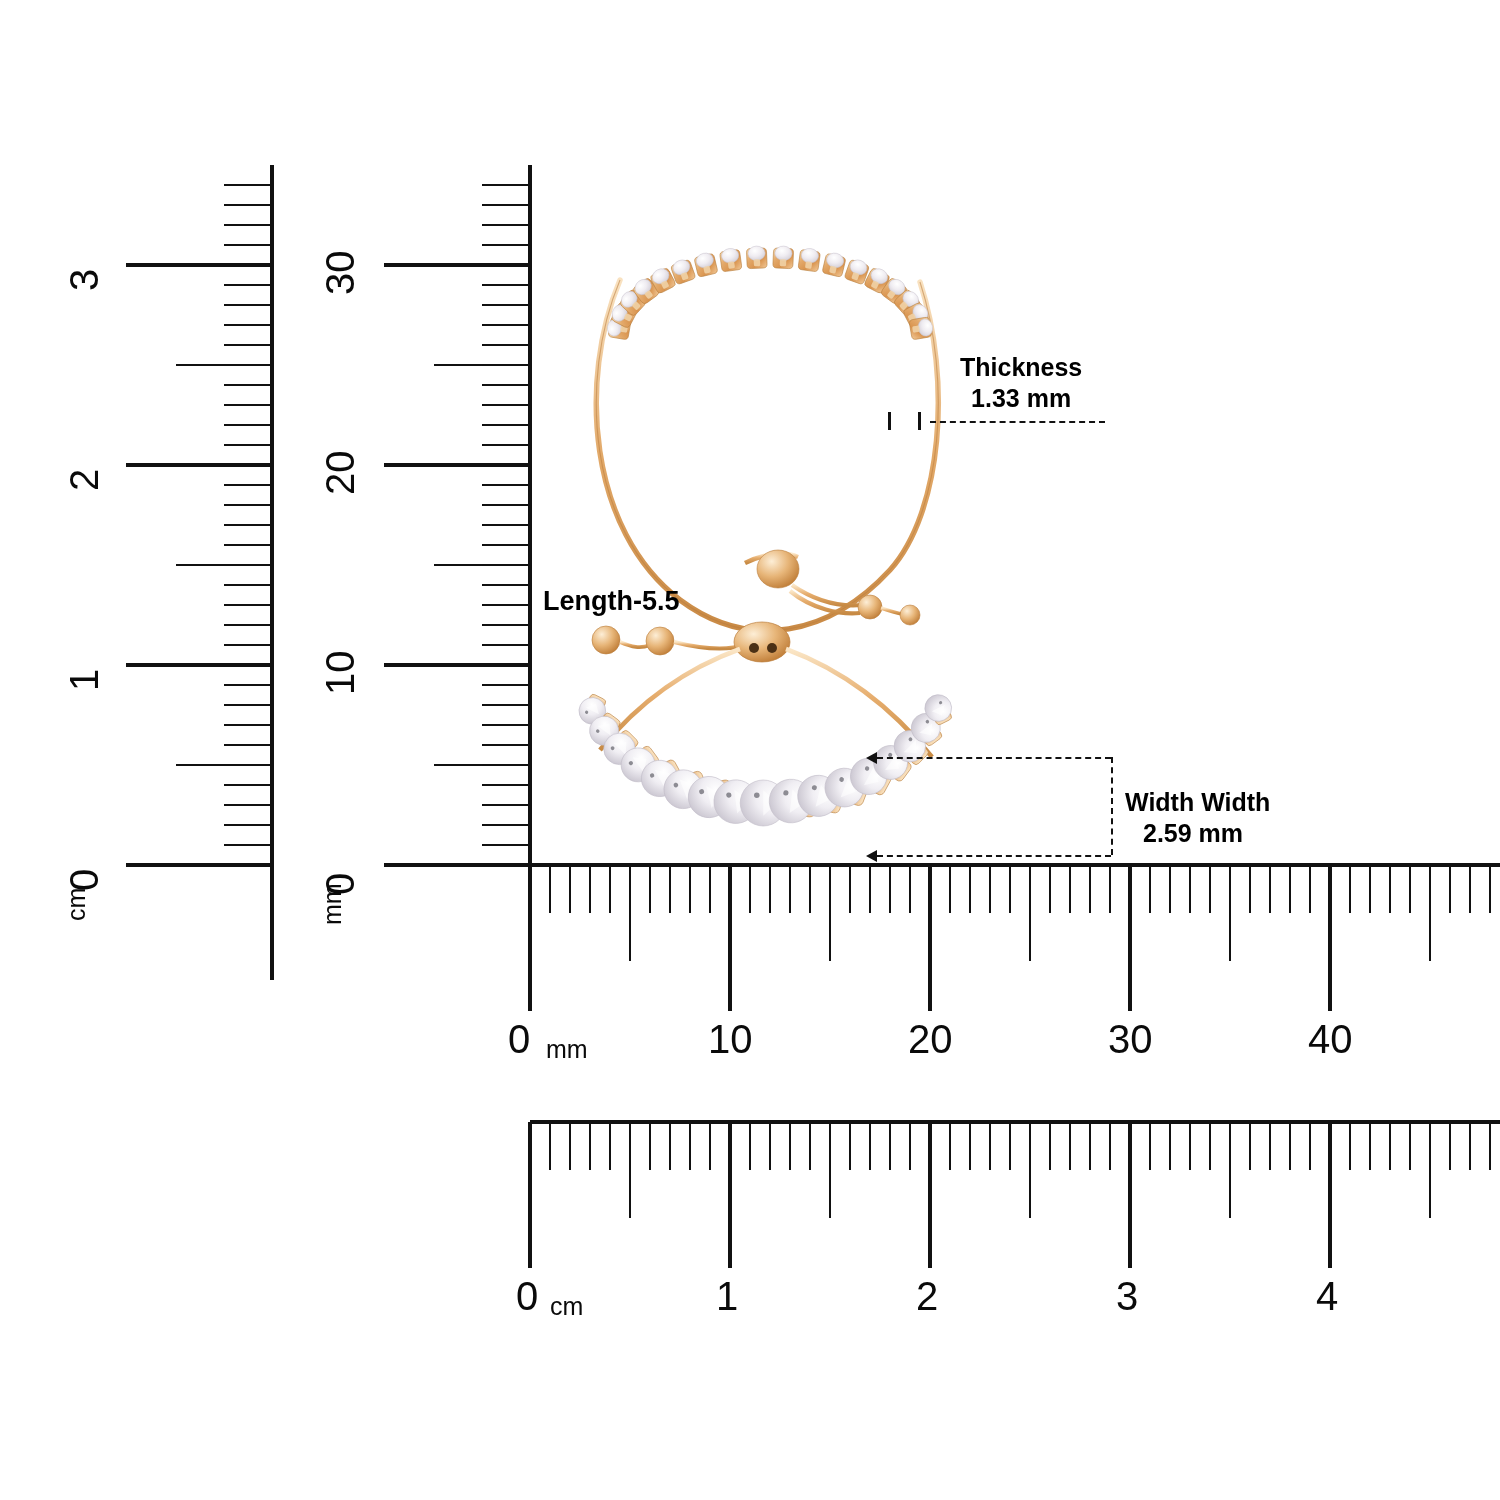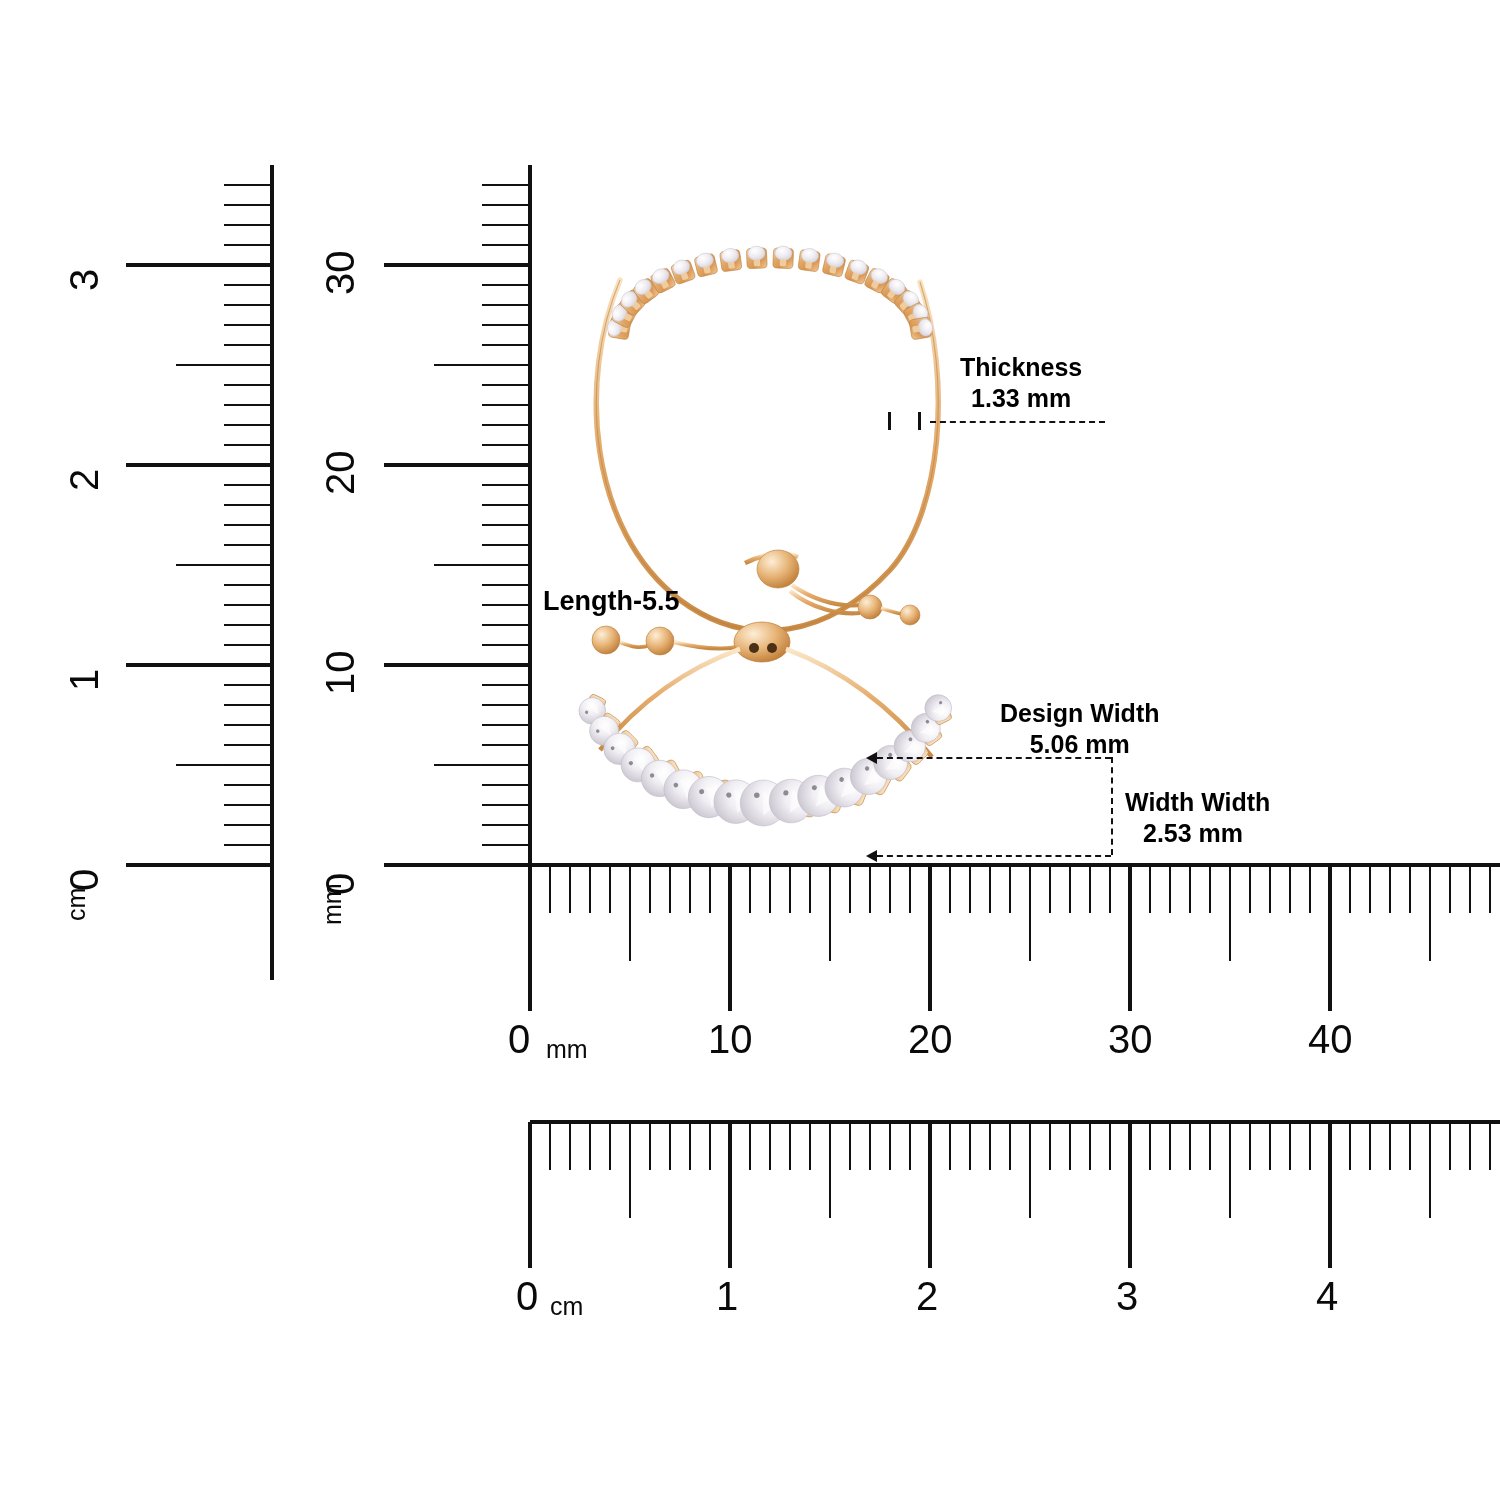--- a/index.html
+++ b/index.html
@@ -529,31 +529,27 @@
   </div>
 
   <div class="anno" style="left:960px;top:352px;">
     <div>Thickness</div>
     <div>1.33 mm</div>
   </div>
   <div class="cap" style="left:888px;top:412px;height:18px;"></div>
   <div class="cap" style="left:918px;top:412px;height:18px;"></div>
   <div class="dash-h" style="left:930px;top:421px;width:175px;"></div>
 
-  <div class="anno" style="left:1000px;top:698px;">
-    <div>Design Width</div>
-    <div>5.06 mm</div>
-  </div>
   <div class="arrow-l" style="left:866px;top:752px;"></div>
   <div class="dash-h" style="left:877px;top:757px;width:234px;"></div>
 
   <div class="dash-v" style="left:1111px;top:757px;height:98px;"></div>
 
   <div class="anno anno-left" style="left:1125px;top:787px;">
     <div>Width Width</div>
-    <div style="padding-left:18px">2.53 mm</div>
+    <div style="padding-left:18px">2.59 mm</div>
   </div>
   <div class="arrow-l" style="left:866px;top:850px;"></div>
   <div class="dash-h" style="left:877px;top:855px;width:234px;"></div>
 
   <div class="anno anno-left" style="left:543px;top:585px;font-size:27px;">Length-5.5</div>
 
 </div>
 
 </body></html>

